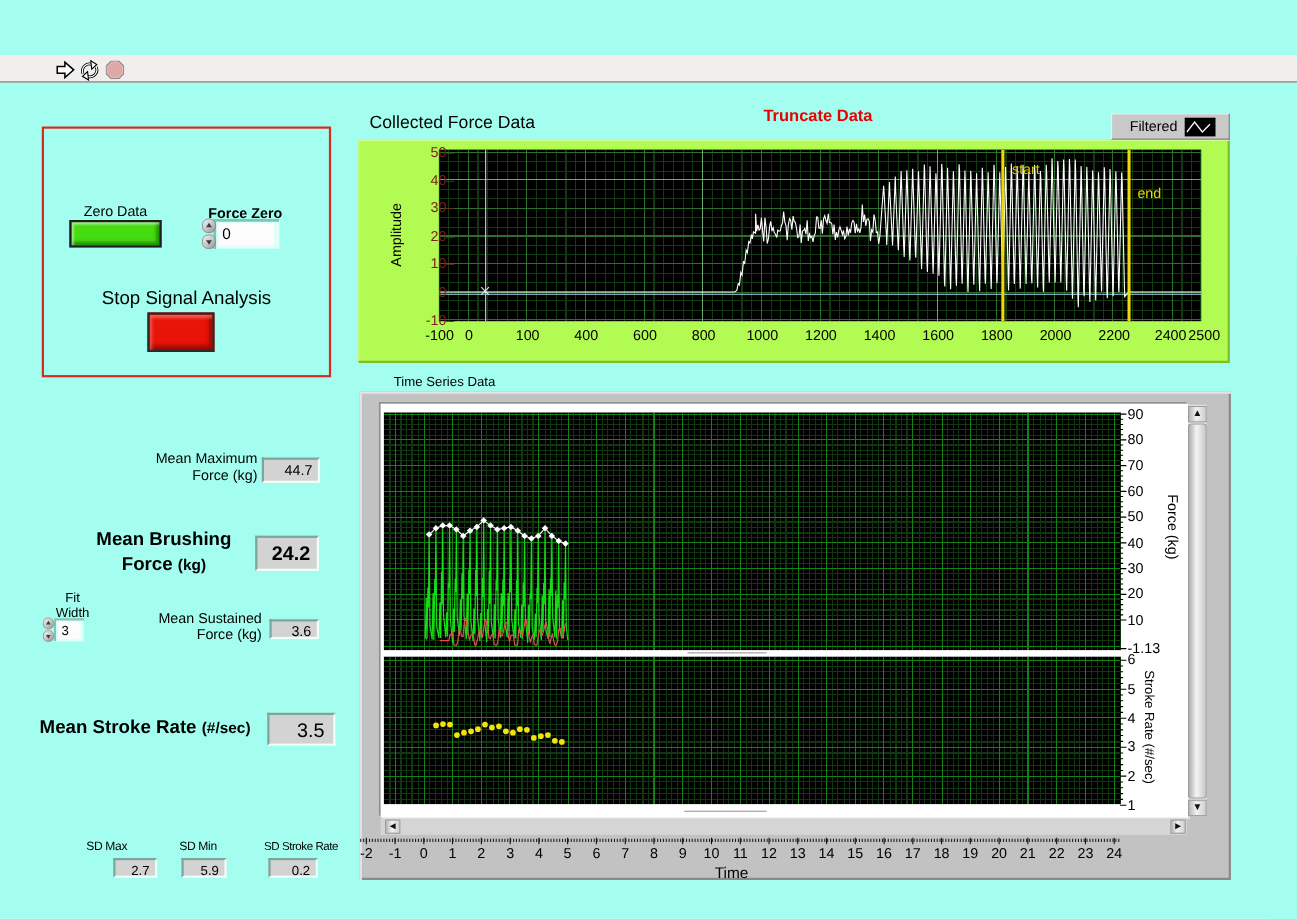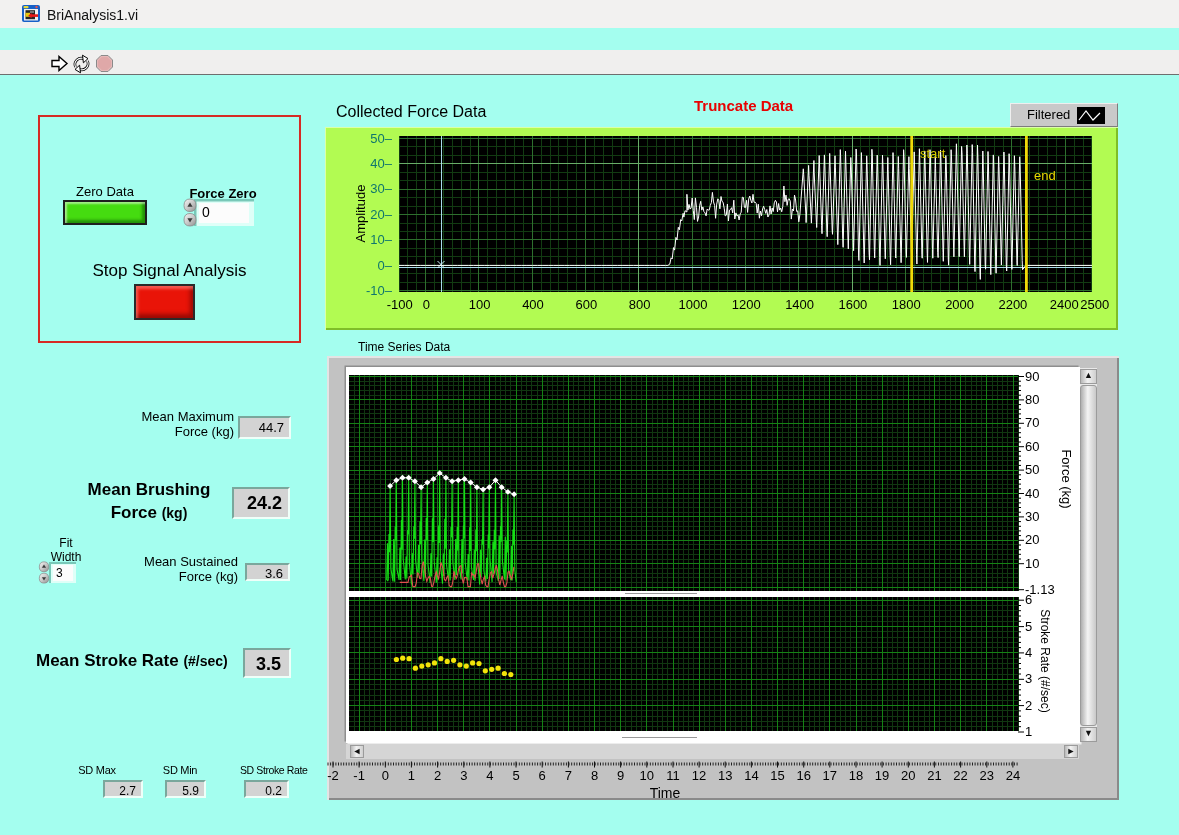--- a/index.html
+++ b/index.html
@@ -14,21 +14,21 @@
 
 
 #redbox { left:38px; top:115px; width:263px; height:228px; border:2px solid #D62A24; }
 .lab { position:absolute; color:#000; }
 #zerodata { left:63px; top:200px; width:84px; height:25px; background:#45DC10; border:2px solid #1E1E1E; box-shadow:inset 2px 2px 2px rgba(255,255,255,0.5), inset -3px -3px 3px rgba(0,70,0,0.5); }
 #stopbtn { left:134px; top:284px; width:61px; height:36px; background:#E91408; border:2px solid #2A2A2A; box-shadow:inset 2px 3px 3px rgba(255,150,140,0.55), inset -3px -4px 4px rgba(90,0,0,0.55); }
 
 
 #chart1 { left:325px; top:127px; width:793px; height:203px; background:#B2FB52; box-shadow:inset 1px 1px 0 #DCFFA8, inset -2px -2px 0 #7FBE28; }
 #plot1t { left:399px; top:136px; width:693px; height:156px; background:#000; }
-.tylab { position:absolute; right:787px;  font-size:13px; color:#0f766e; white-space:nowrap; }
+.tylab { position:absolute; right:766px;  font-size:13px; color:#7f1d1d; white-space:nowrap; }
 .txlab { position:absolute; top:297px; width:40px; text-align:center; font-size:13px; color:#000; }
 #amp { left:330px; top:206px; width:60px; font-size:13px; color:#000; transform:rotate(-90deg); transform-origin:center; text-align:center; }
 
 
 #legend { left:1010px; top:103px; width:108px; height:24px; background:#C9C9C9; border:1px solid; border-color:#EFEFEF #7D7D7D #7D7D7D #EFEFEF; }
 
 
 #tsw { left:327px; top:356px; width:792px; height:444px; background:#C2C2C2; box-shadow:inset 2px 2px 0 #E4E4E4, inset -2px -2px 0 #8A8A8A; }
 #tswhite { left:346px; top:367px; width:734px; height:376px; background:#fff; box-shadow:-1.5px -1.5px 0 #8E8E8E, 1.5px 1.5px 0 #EDEDED; }
 #plotA { left:349px; top:375px; width:670px; height:216px; background:#000; }
@@ -43,34 +43,20 @@
 .vthumb { position:absolute; background:linear-gradient(90deg,#AFAFAF,#F4F4F4 45%,#C8C8C8); border:1px solid #9B9B9B; border-radius:3px; }
 .tick { position:absolute; }
 #hsb { left:346px; top:744px; width:733px; height:15px; background:#D5D5D5; }
 
 .disp { position:absolute; background:#D3D3D3; border:2px solid; border-color:#7AA79C #EFFFF9 #EFFFF9 #7AA79C; color:#000; text-align:right; }
 .sm { font-size:13px; }
 </style></head>
 <body>
 <div id="win">
 
-<div class="abs" id="titlebar">
-  <svg class="abs" style="left:22px; top:5px;" width="18" height="17" viewBox="0 0 18 17">
-    <rect x="0" y="0" width="18" height="17" rx="2" fill="#1660C8"></rect>
-    <rect x="1.5" y="1" width="5" height="2.2" fill="#E8D83A" rx="1"></rect>
-    <circle cx="14.5" cy="2" r="1.2" fill="#E05050"></circle>
-    <rect x="2" y="4" width="14" height="11.5" fill="#EFEFEF"></rect>
-    <rect x="3.5" y="5.2" width="9.5" height="9" fill="#262626"></rect>
-    <rect x="3.5" y="7.8" width="4.5" height="4" fill="#E8C810"></rect>
-    <rect x="8" y="6" width="4" height="2" fill="#777"></rect>
-    <rect x="9" y="9.3" width="7" height="2.6" fill="#E81818"></rect>
-    <path d="M9.5 8 l-3.2 2.6 l3.2 2.6 z" fill="#E81818"></path>
-  </svg>
-  <div class="abs" id="title">BriAnalysis1.vi</div>
-</div>
 <div class="abs" id="toolbar">
   <svg class="abs" style="left:51px; top:5px;" width="18" height="17" viewBox="0 0 18 17">
     <path d="M1 5.5 h7 v-4 l8 7 l-8 7 v-4 h-7 z" fill="#fff" stroke="#000" stroke-width="1.4"></path>
   </svg>
   <svg class="abs" style="left:71px; top:4px;" width="21" height="20" viewBox="0 0 21 20">
     <g fill="none" stroke="#000" stroke-width="2.6">
       <path d="M4.5 13 a6.3 6.3 0 0 1 8.5 -8.2"></path>
       <path d="M16.5 7 a6.3 6.3 0 0 1 -8.5 8.2"></path>
     </g>
     <g fill="none" stroke="#fff" stroke-width="1.1">
@@ -302,21 +288,21 @@
   <path d="M6 0.8 q4.7 0 4.7 5.2 q0 4.7 -4.7 4.7 q-4.7 0 -4.7 -4.7 q0 -5.2 4.7 -5.2 z" fill="url(#spg)" stroke="#8A8A8A" stroke-width="0.7"></path>
   <path d="M6 12.2 q4.7 0 4.7 5.2 q0 4.7 -4.7 4.7 q-4.7 0 -4.7 -4.7 q0 -5.2 4.7 -5.2 z" fill="url(#spg)" stroke="#8A8A8A" stroke-width="0.7"></path>
   <path d="M6 3.4 l2.1 3.4 h-4.2 z" fill="#3A3A3A"></path>
   <path d="M6 19.6 l2.1 -3.4 h-4.2 z" fill="#3A3A3A"></path>
 </svg>
 
 <div class="lab" style="left:100px; top:554px; width:138px; text-align:right; font-size:13px; line-height:15px;">Mean Sustained<br>Force (kg)</div>
 <div class="disp sm" style="left:245px; top:563px; width:45px; height:18px; padding:1px 5px 0 0;">3.6</div>
 
 <div class="lab" style="left:36px; top:651px; font-size:17px; font-weight:bold;">Mean Stroke Rate <span style="font-size:14px;">(#/sec)</span></div>
-<div class="disp" style="left:243px; top:648px; width:48px; height:30px; font-size:18px; font-weight:bold; padding:4px 8px 0 0;">3.5</div>
+<div class="disp" style="left:243px; top:648px; width:62px; height:30px; font-size:18px; font-weight:normal; padding:4px 8px 0 0;">3.5</div>
 
 <div class="lab" style="left:67px; top:764px; width:60px; text-align:center; font-size:11px; letter-spacing:-0.3px;">SD Max</div>
 <div class="disp" style="left:82px; top:780px; width:40px; height:18px; font-size:12px; padding:2px 5px 0 0;margin-left:21px;">2.7</div>
 <div class="lab" style="left:150px; top:764px; width:60px; text-align:center; font-size:11px; letter-spacing:-0.3px;">SD Min</div>
 <div class="disp" style="left:165px; top:780px; width:41px; height:18px; font-size:12px; padding:2px 5px 0 0;">5.9</div>
 <div class="lab" style="left:240px; top:764px; width:66px; text-align:center; font-size:10.5px; letter-spacing:-0.4px; white-space:nowrap;">SD Stroke Rate</div>
 <div class="disp" style="left:244px; top:780px; width:45px; height:18px; font-size:12px; padding:2px 5px 0 0;">0.2</div>
 
 </div>
 

